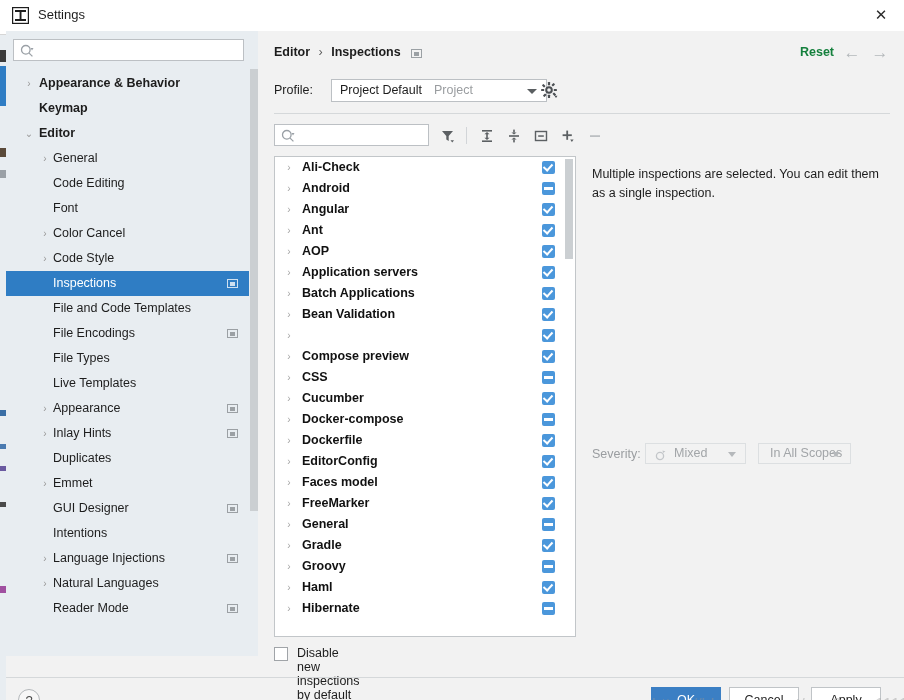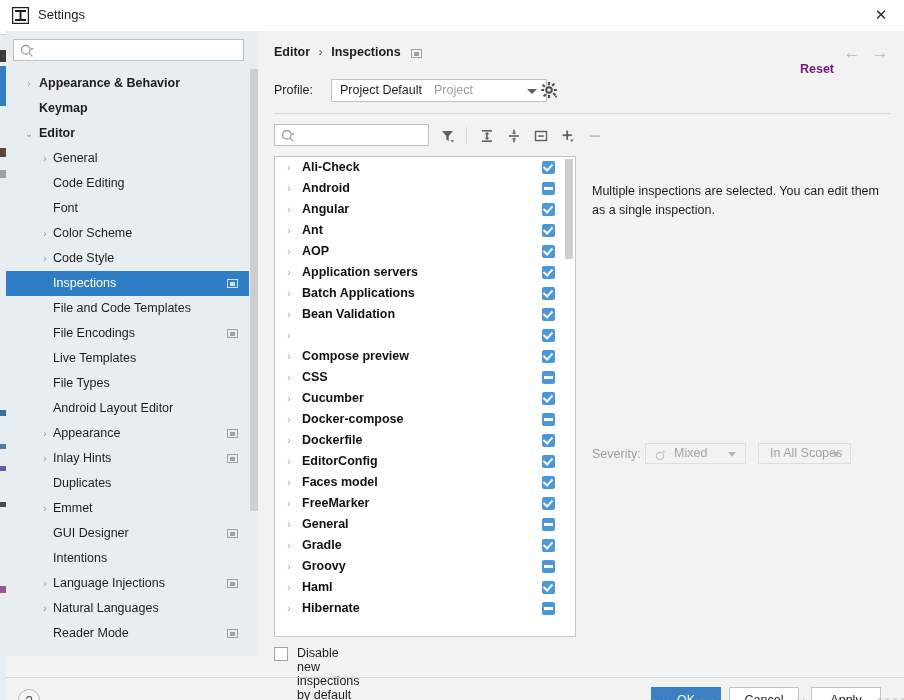--- a/index.html
+++ b/index.html
@@ -118,21 +118,21 @@
   .breadcrumb .sep { font-weight: normal; color: #5a5a5a; margin: 0 5px; }
   .bc-badge {
     position: absolute; left: 152px; top: 18px;
     width: 11px; height: 9px; border: 1px solid #9ba0a4; box-sizing: border-box;
   }
   .bc-badge::after {
     content:""; position:absolute; left:2px; top:2px; right:2px; bottom:1px; background:#9ba0a4;
   }
   .reset-link {
     position: absolute; right: 70px; top: 14px;
-    color: #701a75; font-size: 12.5px; font-weight: bold; cursor: pointer; margin-top: 17px;
+    color: #15803d; font-size: 12.5px; font-weight: bold; cursor: pointer;
   }
   .nav-arrow {
     position: absolute; top: 12px; width: 20px; height: 20px;
     color: #b4b8bb; font-size: 17px; text-align: center; line-height: 20px; cursor: default;
   }
   .nav-back { right: 42px; }
   .nav-fwd  { right: 14px; }
 
   .profile-row { position: absolute; left: 15px; top: 48px; height: 24px; }
   .profile-label { position: absolute; left: 0; top: 4px; font-size: 12.5px; }
@@ -206,21 +206,21 @@
   }
   .list-scroll-track {
     position: absolute; right: 1px; top: 1px; width: 9px; height: 479px; background: #ffffff;
   }
   .list-scroll-thumb {
     position: absolute; right: 2px; top: 2px; width: 8px; height: 100px; background: #cbcfd2;
   }
 
   
   .desc {
-    position: absolute; left: 333px; top: 151px; width: 290px;
+    position: absolute; left: 333px; top: 134px; width: 290px;
     font-size: 12.5px; line-height: 19px; color: #1d1d1d;
   }
   .severity-row { position: absolute; left: 333px; top: 412px; height: 22px; }
   .severity-label { position: absolute; left: 0; top: 4px; font-size: 12.5px; color: #9a9da0; }
   .sev-select {
     position: absolute; left: 53px; top: 0; width: 101px; height: 21px;
     border: 1px solid #dcdfe1; background: #f2f2f2; box-sizing: border-box;
   }
   .sev-select .sv { position: absolute; left: 28px; top: 2px; font-size: 12.5px; color: #a2a5a8; }
   .sev-select .caret {
@@ -316,28 +316,27 @@
       </span>
       <input type="text" placeholder="" style="">
     </div>
     <div class="tree" id="sidebar-tree">
         <div class="tnode lvl0"><span class="arrow">›</span><span class="tlabel">Appearance &amp; Behavior</span></div>
         <div class="tnode lvl0"><span class="arrow"></span><span class="tlabel">Keymap</span></div>
         <div class="tnode lvl0"><span class="arrow">⌄</span><span class="tlabel">Editor</span></div>
         <div class="tnode lvl1"><span class="arrow">›</span><span class="tlabel">General</span></div>
         <div class="tnode lvl1"><span class="arrow"></span><span class="tlabel">Code Editing</span></div>
         <div class="tnode lvl1"><span class="arrow"></span><span class="tlabel">Font</span></div>
-        <div class="tnode lvl1"><span class="arrow">›</span><span class="tlabel">Color Scheme</span></div>
+        <div class="tnode lvl1"><span class="arrow">›</span><span class="tlabel">Color Cancel</span></div>
         <div class="tnode lvl1"><span class="arrow">›</span><span class="tlabel">Code Style</span></div>
         <div class="tnode lvl1 sel"><span class="arrow"></span><span class="tlabel">Inspections</span><span class="copy-badge"></span></div>
         <div class="tnode lvl1"><span class="arrow"></span><span class="tlabel">File and Code Templates</span></div>
         <div class="tnode lvl1"><span class="arrow"></span><span class="tlabel">File Encodings</span><span class="copy-badge"></span></div>
+        <div class="tnode lvl1"><span class="arrow"></span><span class="tlabel">File Types</span></div>
         <div class="tnode lvl1"><span class="arrow"></span><span class="tlabel">Live Templates</span></div>
-        <div class="tnode lvl1"><span class="arrow"></span><span class="tlabel">File Types</span></div>
-        <div class="tnode lvl1"><span class="arrow"></span><span class="tlabel">Android Layout Editor</span></div>
         <div class="tnode lvl1"><span class="arrow">›</span><span class="tlabel">Appearance</span><span class="copy-badge"></span></div>
         <div class="tnode lvl1"><span class="arrow">›</span><span class="tlabel">Inlay Hints</span><span class="copy-badge"></span></div>
         <div class="tnode lvl1"><span class="arrow"></span><span class="tlabel">Duplicates</span></div>
         <div class="tnode lvl1"><span class="arrow">›</span><span class="tlabel">Emmet</span></div>
         <div class="tnode lvl1"><span class="arrow"></span><span class="tlabel">GUI Designer</span><span class="copy-badge"></span></div>
         <div class="tnode lvl1"><span class="arrow"></span><span class="tlabel">Intentions</span></div>
         <div class="tnode lvl1"><span class="arrow">›</span><span class="tlabel">Language Injections</span><span class="copy-badge"></span></div>
         <div class="tnode lvl1"><span class="arrow">›</span><span class="tlabel">Natural Languages</span></div>
         <div class="tnode lvl1"><span class="arrow"></span><span class="tlabel">Reader Mode</span><span class="copy-badge"></span></div>
       </div>

